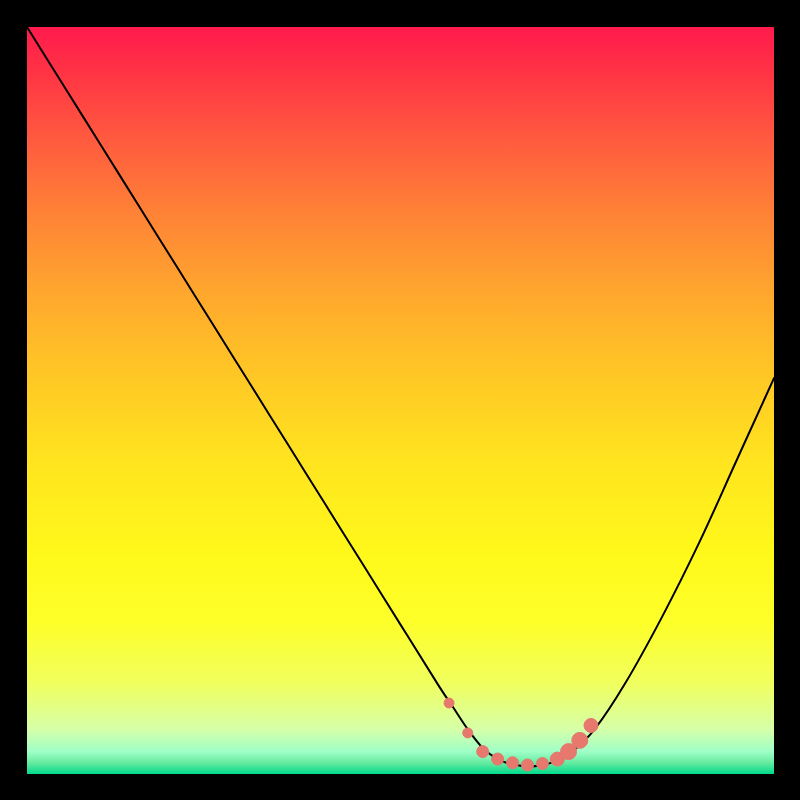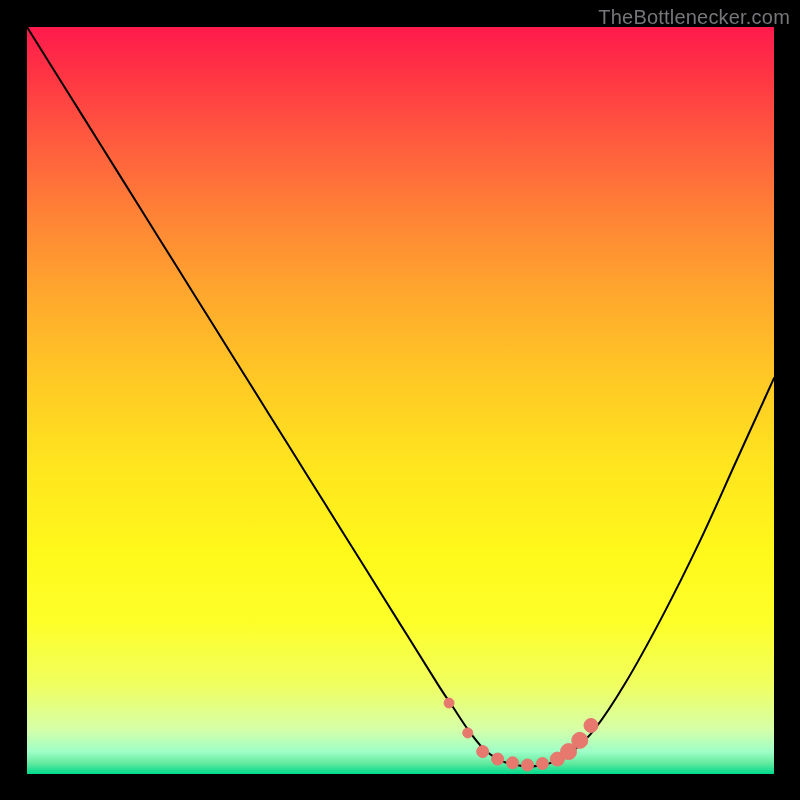--- a/index.html
+++ b/index.html
@@ -73,15 +73,14 @@
           <circle cx="500.49" cy="738.04" r="6" fill="#e6786e" stroke="#e6786e"></circle>
           <circle cx="515.43" cy="736.54" r="6" fill="#e6786e" stroke="#e6786e"></circle>
           <circle cx="530.37" cy="732.06" r="7" fill="#e6786e" stroke="#e6786e"></circle>
           <circle cx="541.57" cy="724.59" r="8" fill="#e6786e" stroke="#e6786e"></circle>
           <circle cx="552.78" cy="713.38" r="8" fill="#e6786e" stroke="#e6786e"></circle>
           <circle cx="563.99" cy="698.45" r="7" fill="#e6786e" stroke="#e6786e"></circle>
         </g>
     </svg>
   </div>
 
-  <div class="watermark">TheBottlenecker.com</div>
 
 </div>
 
 </body></html>

